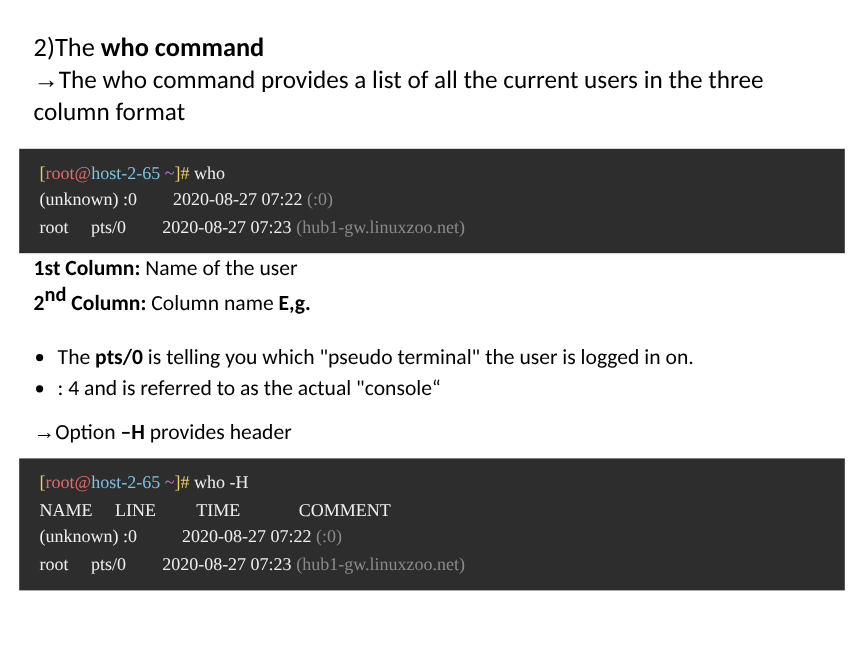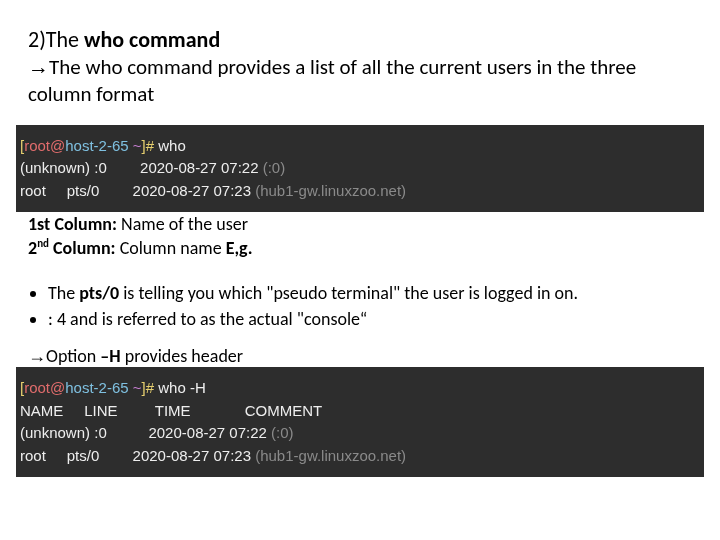--- a/index.html
+++ b/index.html
@@ -2,34 +2,34 @@
 <html><head>
 <meta charset="utf-8">
 <style>
   html,body{margin:0;padding:0;width:720px;height:540px;font-family:Calibri,Arial,sans-serif;color:#000;background:#fff}
   .page{padding:26px 28px 0 28px}
   .heading{font-size:22px;}
   .heading .num{font-weight:400}
   .heading .b{font-weight:700}
   .intro{font-size:21px;line-height:1.3;margin-bottom:16px}
   .arrow{font-family:Arial,sans-serif}
-  .term{background:#2d2d2d;color:#ddd;font-family:Liberation Sans, sans-serif;font-size:15px;line-height:1.5;padding:10px 4px;margin-left:-12px;margin-right:-12px;white-space:pre}
+  .term{background:#2d2d2d;color:#ddd;font-family:Liberation Serif, serif;font-size:15px;line-height:1.5;padding:10px 17px;margin-left:-12px;margin-right:-12px;white-space:pre}
   .term .prompt-br{color:#e6cf6f}
   .term .prompt-user{color:#e06c6c}
   .term .prompt-host{color:#7fc0e0}
   .term .prompt-path{color:#c97fd4}
   .term .prompt-sym{color:#e6cf6f}
   .term .cmd{color:#eee}
   .term .dim{color:#8a8a8a}
   .below{font-size:18px;line-height:1.35}
   .b{font-weight:700}
-  .sup{font-size:11px;vertical-align:super}
+  .sup{font-size:17px;vertical-align:super}
   ul.bul{margin:20px 0 14px 20px;padding:0;font-size:18px;line-height:1.35}
   ul.bul li{margin-bottom:2px;list-style:disc;}
-  .opt{margin:10px 0 0 0;font-size:18px}
+  .opt{margin:10px 0 11px 0;font-size:18px}
 </style>
 </head>
 <body>
 
 <div class="page">
 
   <div class="heading">
     <span class="num">2)</span><span>The </span><span class="b">who command</span>
   </div>
 

